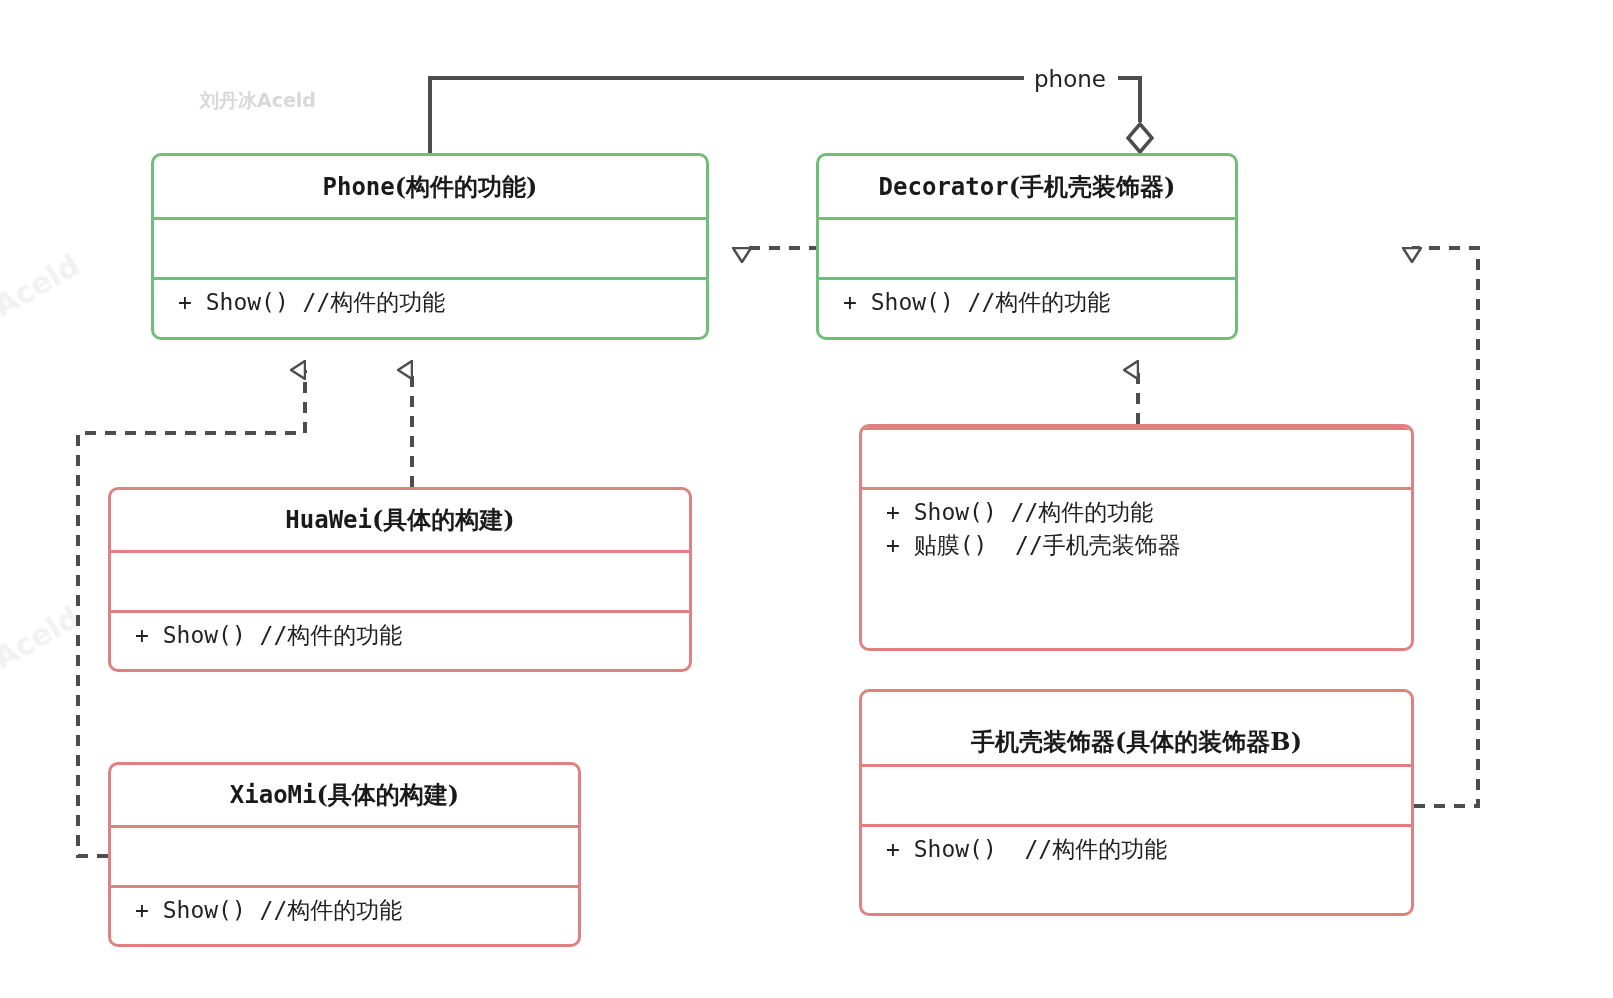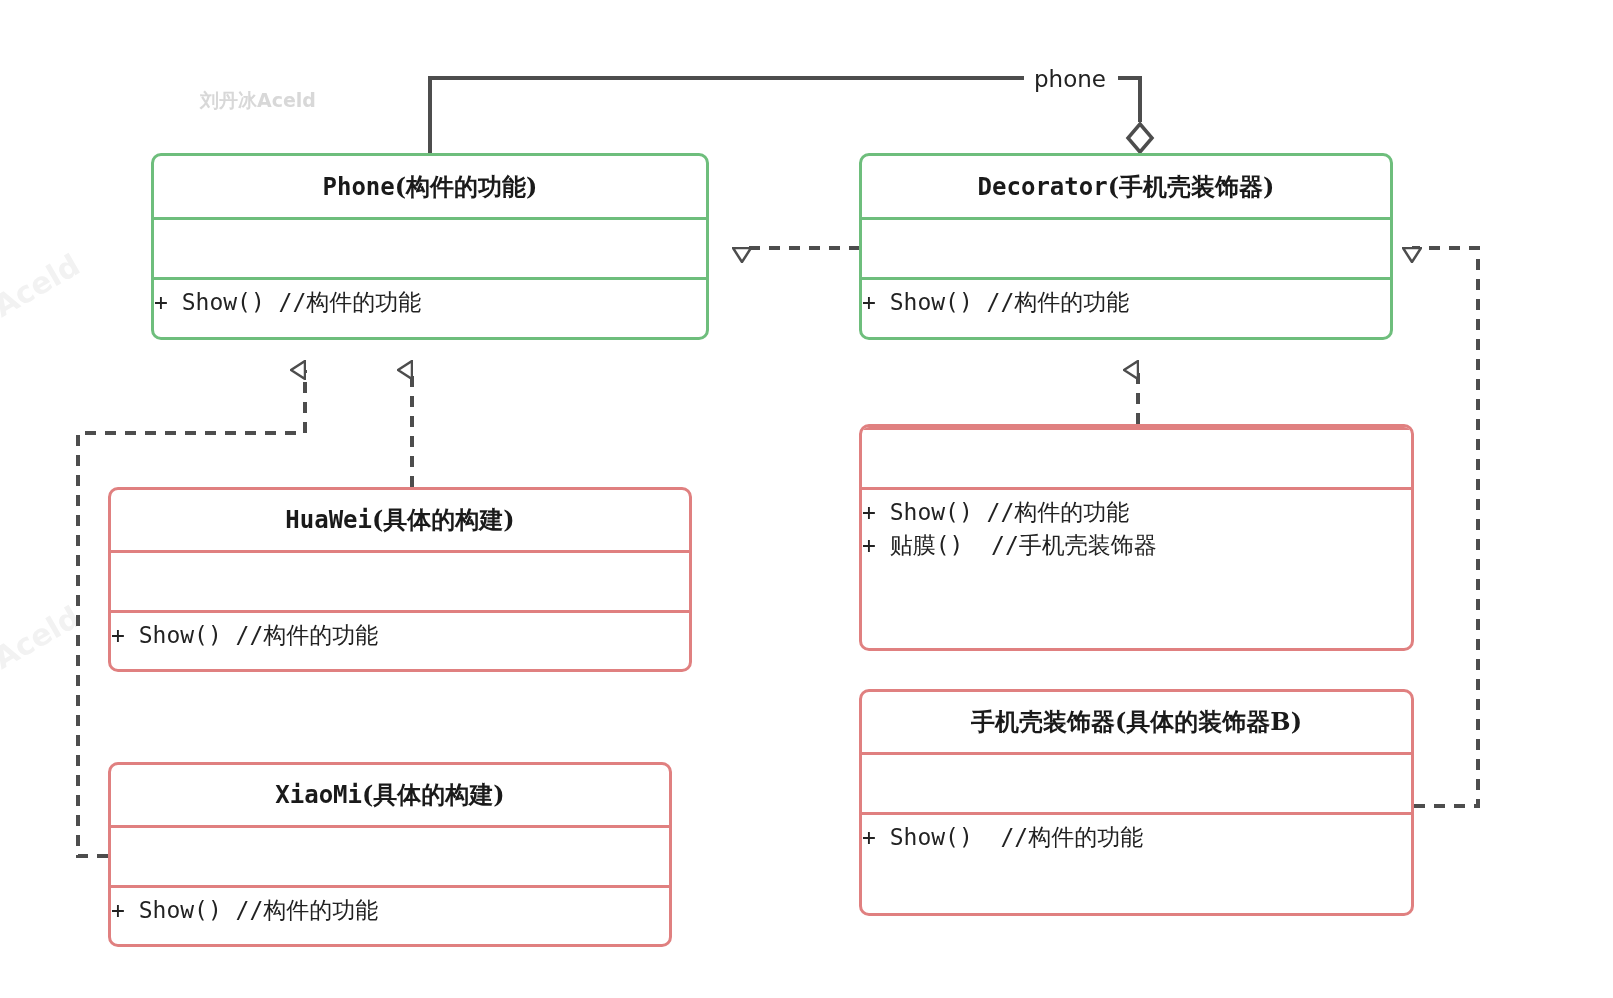--- a/index.html
+++ b/index.html
@@ -54,21 +54,21 @@
     font-weight: bold;
   }
   .uml-attrs {
     box-sizing: border-box;
     border-top: 3px solid #6ebe7c;
   }
   .uml-box.pink .uml-attrs { border-top-color: #e08080; }
   .uml-ops {
     box-sizing: border-box;
     border-top: 3px solid #6ebe7c;
-    padding: 6px 10px 4px 0;
+    padding: 6px 10px 4px 24px;
   }
   .uml-box.pink .uml-ops { border-top-color: #e08080; }
   .op-line {
     font-size: 23px;
     color: #222;
     line-height: 1.45;
     white-space: pre;
     font-family: "DejaVu Sans Mono", monospace;
   }
 
@@ -152,21 +152,21 @@
     <div class="uml-title" style="height:61px;">
       <span>Phone</span>
         <span class="cjk">(构件的功能)</span>
     </div>
     <div class="uml-attrs" style="height:60px;"></div>
     <div class="uml-ops" style="height:60px;">
       <div class="op-line">+ Show() //构件的功能</div>
     </div>
   </div>
 
-  <div class="uml-box" style="left:859px; top:153px; width:534px; height:187px;">
+  <div class="uml-box" style="left:816px; top:153px; width:422px; height:187px;">
     <div class="uml-title" style="height:61px;">
       <span>Decorator</span>
         <span class="cjk">(手机壳装饰器)</span>
     </div>
     <div class="uml-attrs" style="height:60px;"></div>
     <div class="uml-ops" style="height:60px;">
       <div class="op-line">+ Show() //构件的功能</div>
     </div>
   </div>
 
@@ -174,41 +174,41 @@
     <div class="uml-title" style="height:60px;">
       <span>HuaWei</span>
         <span class="cjk">(具体的构建)</span>
     </div>
     <div class="uml-attrs" style="height:60px;"></div>
     <div class="uml-ops" style="height:59px;">
       <div class="op-line">+ Show() //构件的功能</div>
     </div>
   </div>
 
-  <div class="uml-box pink" style="left:108px; top:762px; width:564px; height:185px;">
+  <div class="uml-box pink" style="left:108px; top:762px; width:473px; height:185px;">
     <div class="uml-title" style="height:60px;">
       <span>XiaoMi</span>
         <span class="cjk">(具体的构建)</span>
     </div>
     <div class="uml-attrs" style="height:60px;"></div>
     <div class="uml-ops" style="height:59px;">
       <div class="op-line">+ Show() //构件的功能</div>
     </div>
   </div>
 
   <div class="uml-box pink" style="left:859px; top:424px; width:555px; height:227px;">
     <div class="uml-attrs" style="height:60px;"></div>
     <div class="uml-ops" style="height:101px;">
       <div class="op-line">+ Show() //构件的功能</div>
       <div class="op-line">+ 贴膜()  //手机壳装饰器</div>
     </div>
   </div>
 
   <div class="uml-box pink" style="left:859px; top:689px; width:555px; height:227px;">
-    <div class="uml-title" style="height:60px;">
+    <div class="uml-title" style="height:44px;margin-top:28px;">
       <span class="cjk">手机壳装饰器(具体的装饰器B)</span>
     </div>
     <div class="uml-attrs" style="height:60px;"></div>
     <div class="uml-ops" style="height:101px;">
       <div class="op-line">+ Show()  //构件的功能</div>
     </div>
   </div>
 
 </div>
 

